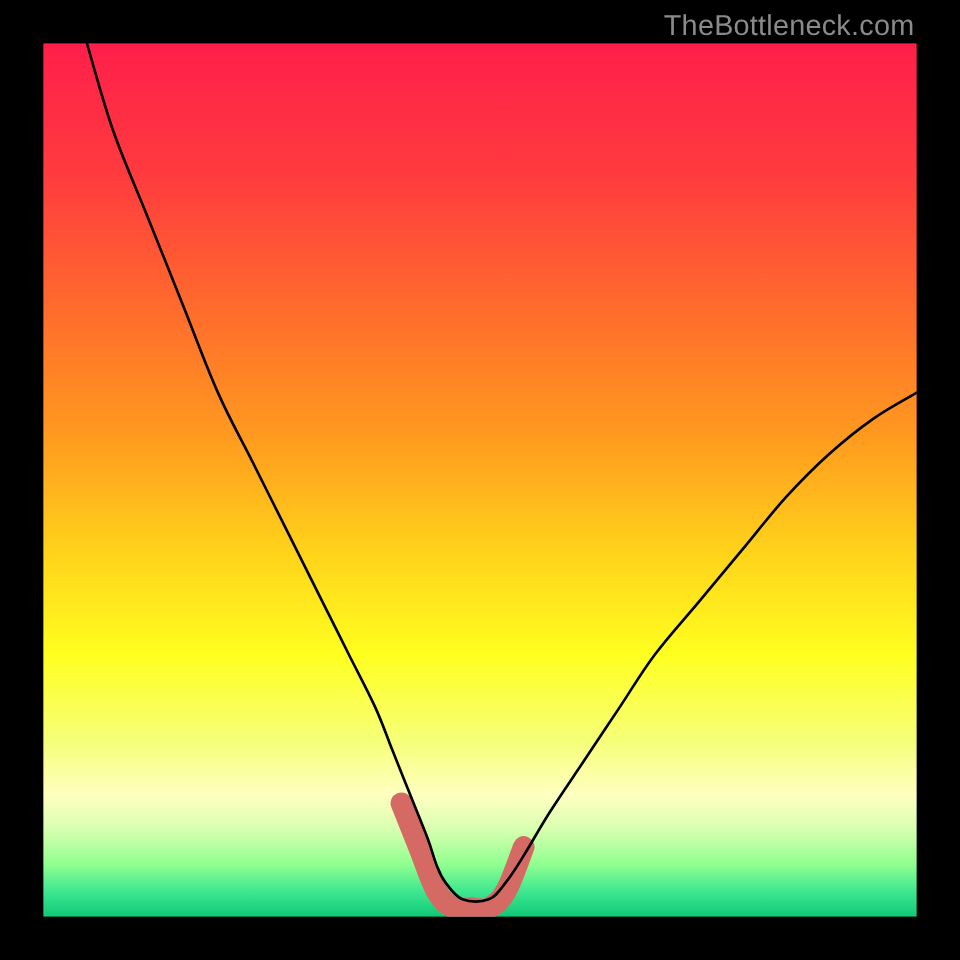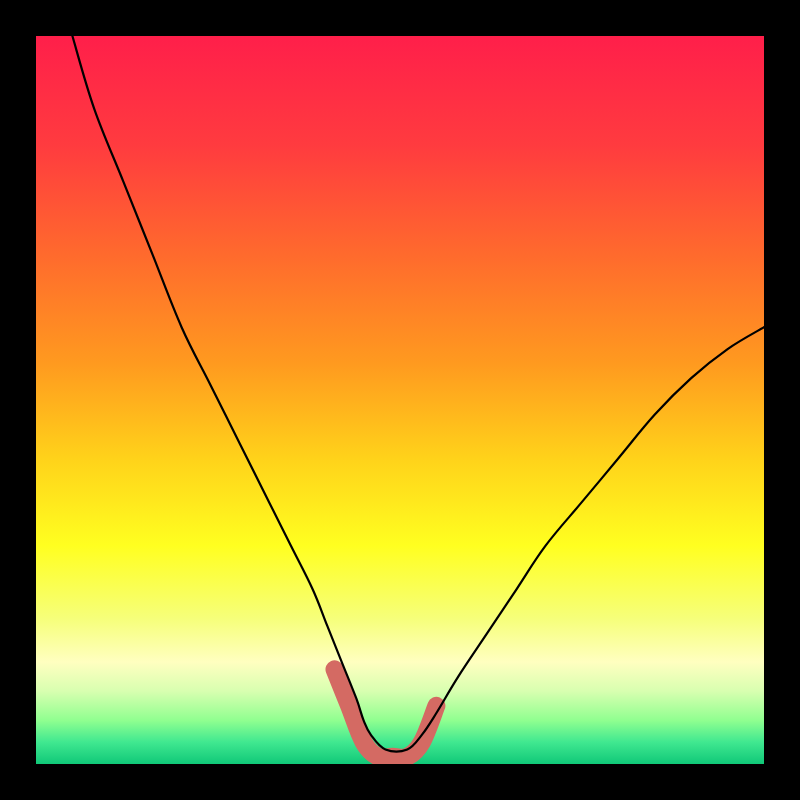--- a/index.html
+++ b/index.html
@@ -33,20 +33,21 @@
     font-size: 24px;
     color: #8a8a8a;
     font-weight: 400;
     letter-spacing: 0.2px;
   }
 </style>
 </head>
 <body>
 
 <div class="frame">
+  <div class="watermark">TheBottleneck.com</div>
   <div class="plot-area">
     <svg class="gradient" viewBox="0 0 728 728" preserveAspectRatio="none">
       <defs>
         <linearGradient id="bg-grad" x1="0" y1="0" x2="0" y2="1">
             <stop offset="0%" stop-color="#ff1f4a"></stop>
             <stop offset="15%" stop-color="#ff3b3f"></stop>
             <stop offset="30%" stop-color="#ff6a2d"></stop>
             <stop offset="45%" stop-color="#ff9a1f"></stop>
             <stop offset="57.99999999999999%" stop-color="#ffd21a"></stop>
             <stop offset="70%" stop-color="#ffff20"></stop>

